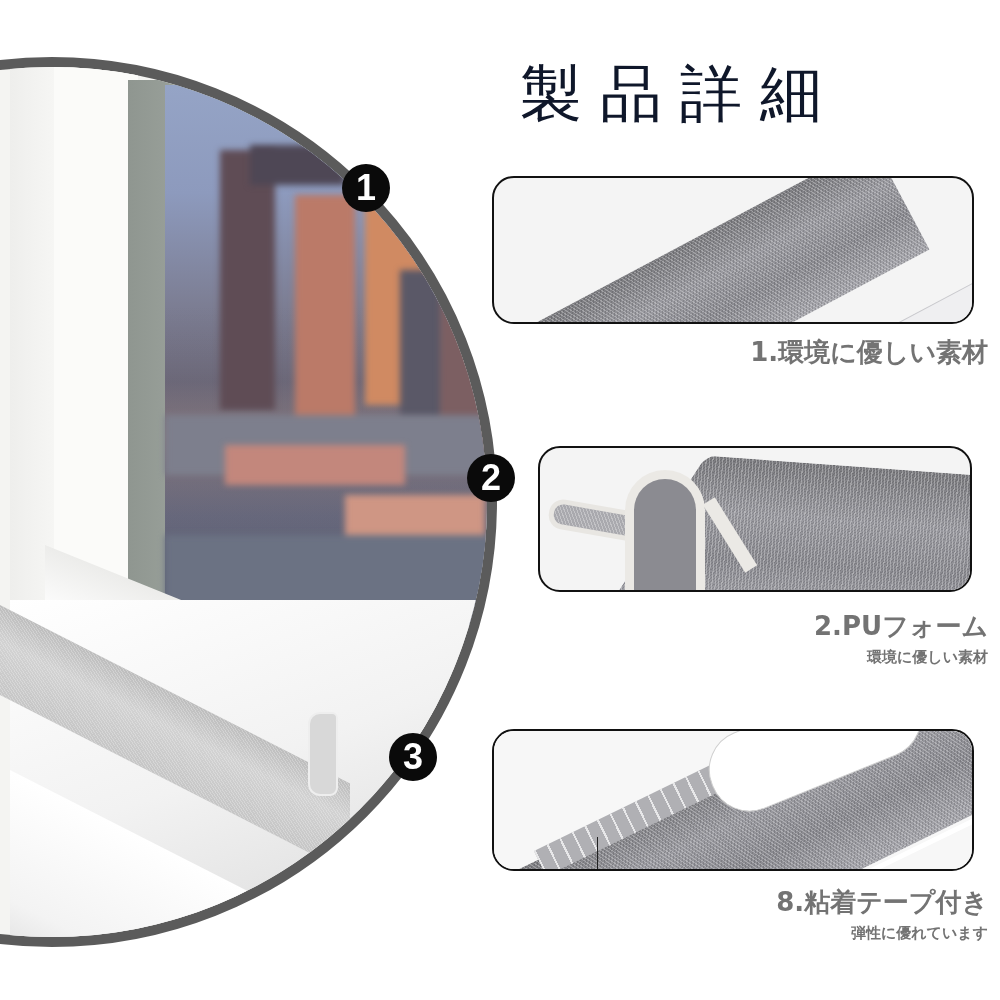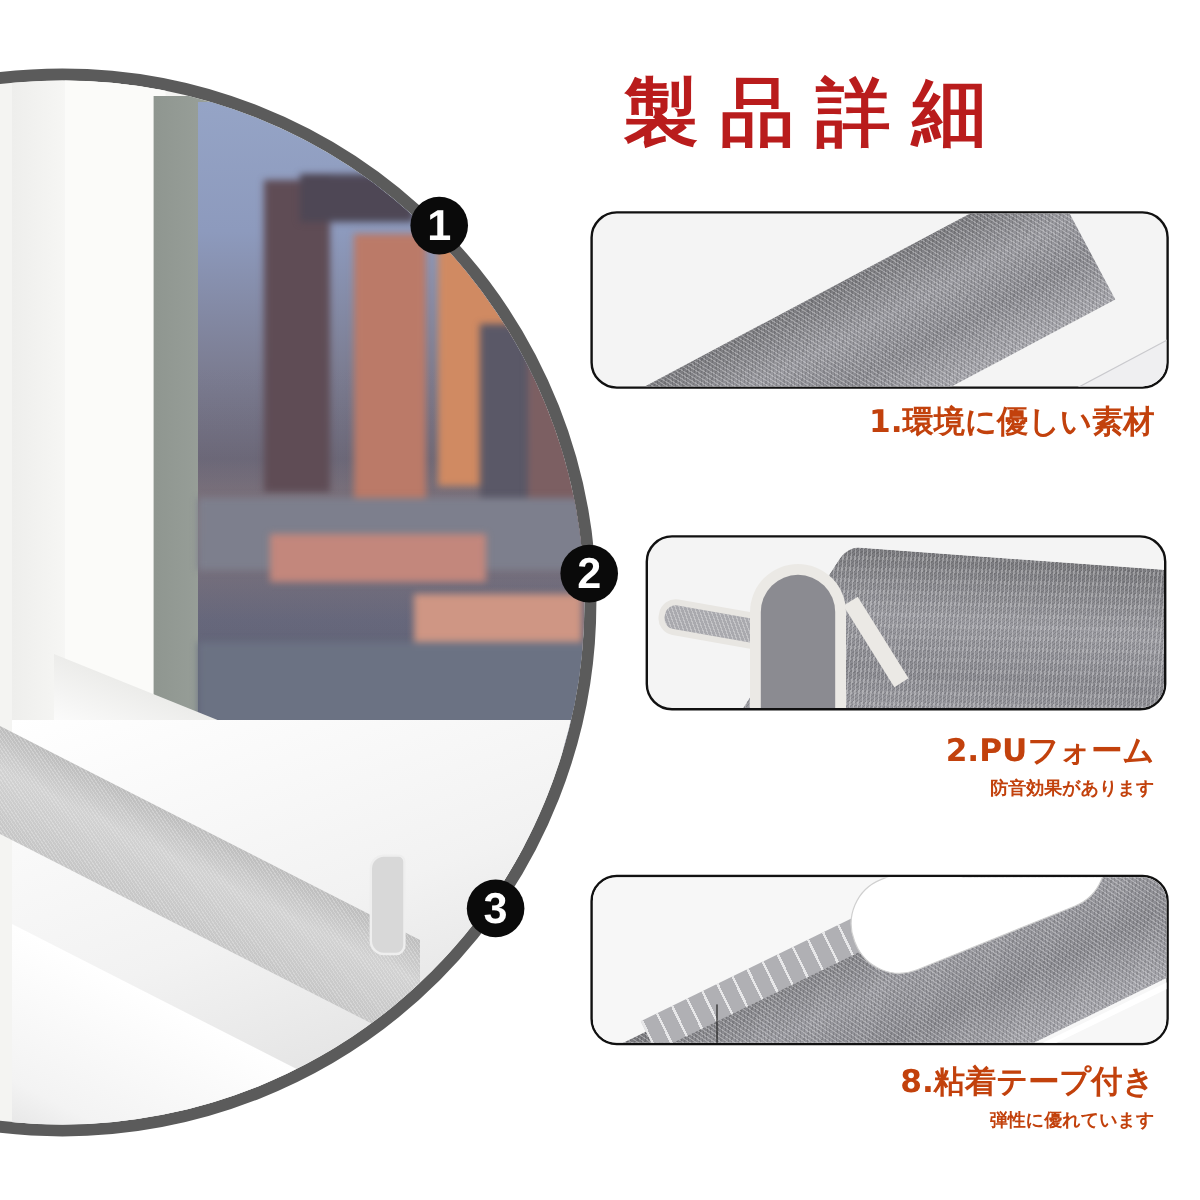--- a/index.html
+++ b/index.html
@@ -43,22 +43,22 @@
     transform: skewY(27deg); transform-origin: left top;
     background: linear-gradient(180deg, #ffffff 0, #f3f3f3 50%, #c9c9c9 100%); }
 
   
   .badge { position: absolute; width: 48px; height: 48px; border-radius: 50%;
     background: #0a0a0a; color: #ffffff; font-family: "Liberation Sans", sans-serif;
     font-weight: bold; font-size: 36px; line-height: 48px; text-align: center; z-index: 5; }
 
   
   .title { position: absolute; left: 520px; top: 58px; width: 320px;
-    font-family: "DejaVu Sans", sans-serif; font-weight: bold; font-size: 62px;
-    letter-spacing: 18px; color: #b91c1c; line-height: 72px; }
+    font-family: "DejaVu Sans", sans-serif; font-weight: normal; font-size: 62px;
+    letter-spacing: 18px; color: #0f172a; line-height: 72px; }
 
   
   .card { position: absolute; border: 2.5px solid #111111; border-radius: 22px;
     overflow: hidden; background: #f4f4f4; box-sizing: border-box; }
   .card1 { left: 492px; top: 176px; width: 482px; height: 148px; }
   .card2 { left: 538px; top: 446px; width: 434px; height: 146px; }
   .card3 { left: 492px; top: 729px; width: 482px; height: 142px; }
 
   .fabric {
     background:
@@ -83,21 +83,21 @@
   .c3-bg { position: absolute; left: 0; top: 0; width: 100%; height: 100%; background: #f7f7f7; }
   .c3-band { position: absolute; left: -30px; top: 165px; width: 620px; height: 150px; transform: rotate(-26deg); transform-origin: left top; }
   .c3-tape-strip { position: absolute; left: 40px; top: 120px; width: 260px; height: 28px; transform: rotate(-26deg); transform-origin: left top;
     background: repeating-linear-gradient(90deg, rgba(255,255,255,0.7) 0 2px, rgba(0,0,0,0) 2px 14px), #b0b0b4; }
   .c3-roll { position: absolute; left: 210px; top: -28px; width: 220px; height: 80px; border-radius: 40px;
     background: #ffffff; border: 1px solid #d0d0d0; transform: rotate(-22deg); }
   .c3-white-line { position: absolute; left: 330px; top: 160px; width: 300px; height: 5px; background: #ffffff; transform: rotate(-26deg); transform-origin: left top; }
   .c3-mark { position: absolute; left: 103px; top: 106px; width: 1px; height: 40px; background: #222222; }
 
   
-  .cap { position: absolute; right: 38px; text-align: right; color: #c2410c; font-family: "DejaVu Sans", sans-serif; }
+  .cap { position: absolute; right: 12px; text-align: right; color: #737373; font-family: "DejaVu Sans", sans-serif; }
   .cap-title { font-weight: bold; font-size: 26px; line-height: 32px; white-space: nowrap; }
   .cap-sub { font-weight: bold; font-size: 15px; line-height: 22px; margin-top: 4px; white-space: nowrap; }
   .cap1 { top: 336px; }
   .cap2 { top: 610px; margin-left: 28px; }
   .cap3 { top: 886px; }
 </style>
 </head>
 <body>
 
 <div class="scene">
@@ -141,21 +141,21 @@
 </div>
 
 <div class="card card2">
   <div class="c2-body fabric"></div>
   <div class="c2-flap"></div>
   <div class="c2-bump"></div>
   <div class="c2-foam"></div>
 </div>
 <div class="cap cap2">
   <div class="cap-title">2.PUフォーム</div>
-  <div class="cap-sub">防音効果があります</div>
+  <div class="cap-sub">環境に優しい素材</div>
 </div>
 
 <div class="card card3">
   <div class="c3-bg"></div>
   <div class="c3-band fabric"></div>
   <div class="c3-tape-strip"></div>
   <div class="c3-white-line"></div>
   <div class="c3-roll"></div>
   <div class="c3-mark"></div>
 </div>

